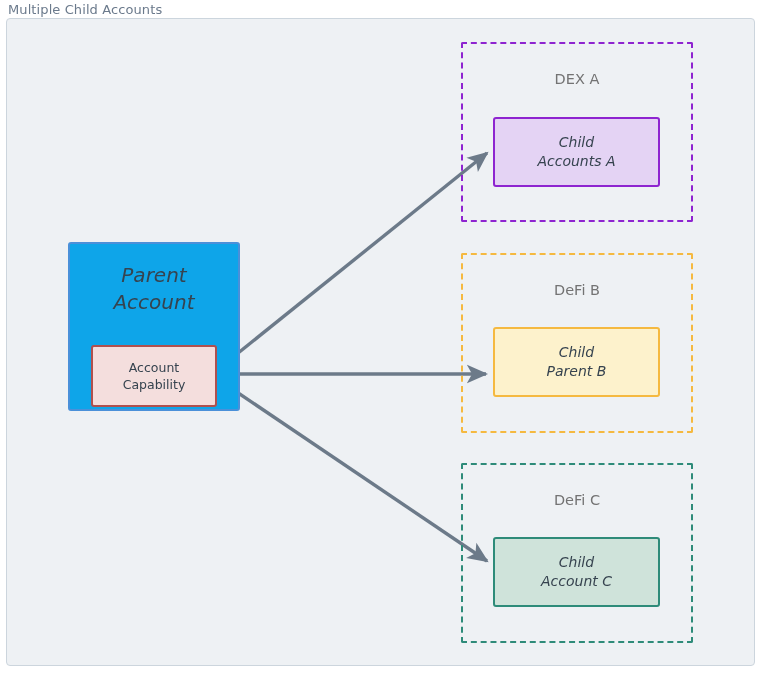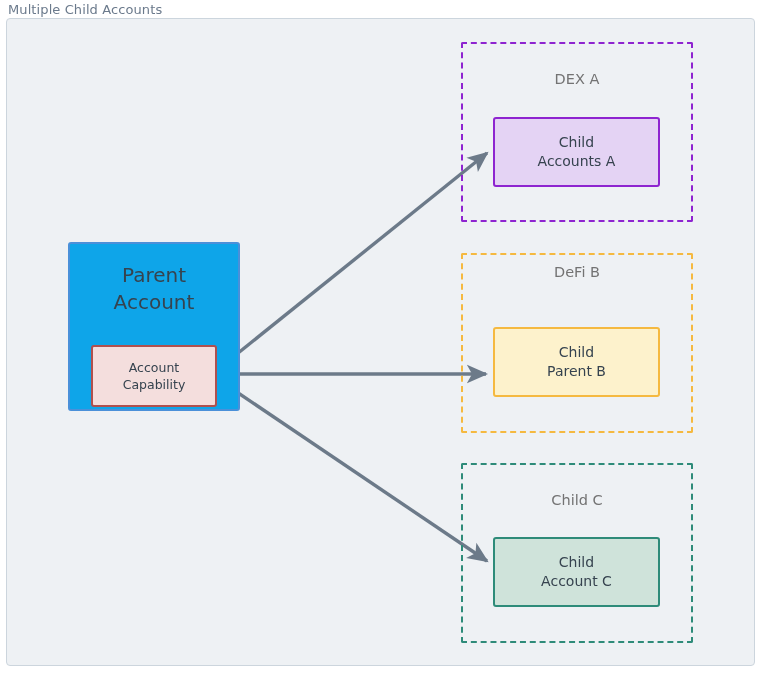--- a/index.html
+++ b/index.html
@@ -49,20 +49,21 @@
   .node {
     position: absolute;
     box-sizing: border-box;
     display: flex;
     flex-direction: column;
     align-items: center;
     justify-content: center;
     text-align: center;
     color: #36434f;
     line-height: 1.36;
+    font-style: italic;
   }
   .group-box {
     position: absolute;
     box-sizing: border-box;
     background: transparent;
     border-width: 2px;
     border-style: dashed;
     border-radius: 2px;
   }
   .group-label {
@@ -99,21 +100,21 @@
     text-align: center;
     font-size: 12.5px;
     color: #36434f;
     line-height: 1.38;
   }
   
   #group-dex-a   { left: 461px; top: 42px;  width: 232px; height: 180px; border-color: #8e24d0; }
   #group-defi-b  { left: 461px; top: 253px; width: 232px; height: 180px; border-color: #f5b940; }
   #group-game-c  { left: 461px; top: 463px; width: 232px; height: 180px; border-color: #2e8b79; }
   #group-dex-a  .group-label { top: 27px; }
-  #group-defi-b .group-label { top: 9px; }
+  #group-defi-b .group-label { top: 27px; }
   #group-game-c .group-label { top: 27px; }
   
   #child-account-a {
     left: 493px; top: 117px; width: 167px; height: 70px;
     background: #e4d3f4; border: 2px solid #8e24d0;
     border-radius: 3px; font-size: 14px;
   }
   #child-account-b {
     left: 493px; top: 327px; width: 167px; height: 70px;
     background: #fdf2cc; border: 2px solid #f5b940;
@@ -168,20 +169,20 @@
 
   <div class="group-box" id="group-defi-b">
     <div class="group-label">DeFi B</div>
   </div>
   <div class="node" id="child-account-b">
     <span class="line1">Child</span>
     <span class="line2">Parent B</span>
   </div>
 
   <div class="group-box" id="group-game-c">
-    <div class="group-label">Child C</div>
+    <div class="group-label">DeFi C</div>
   </div>
   <div class="node" id="child-account-c">
     <span class="line1">Child</span>
     <span class="line2">Account C</span>
   </div>
 
 </div>
 
 </body></html>

